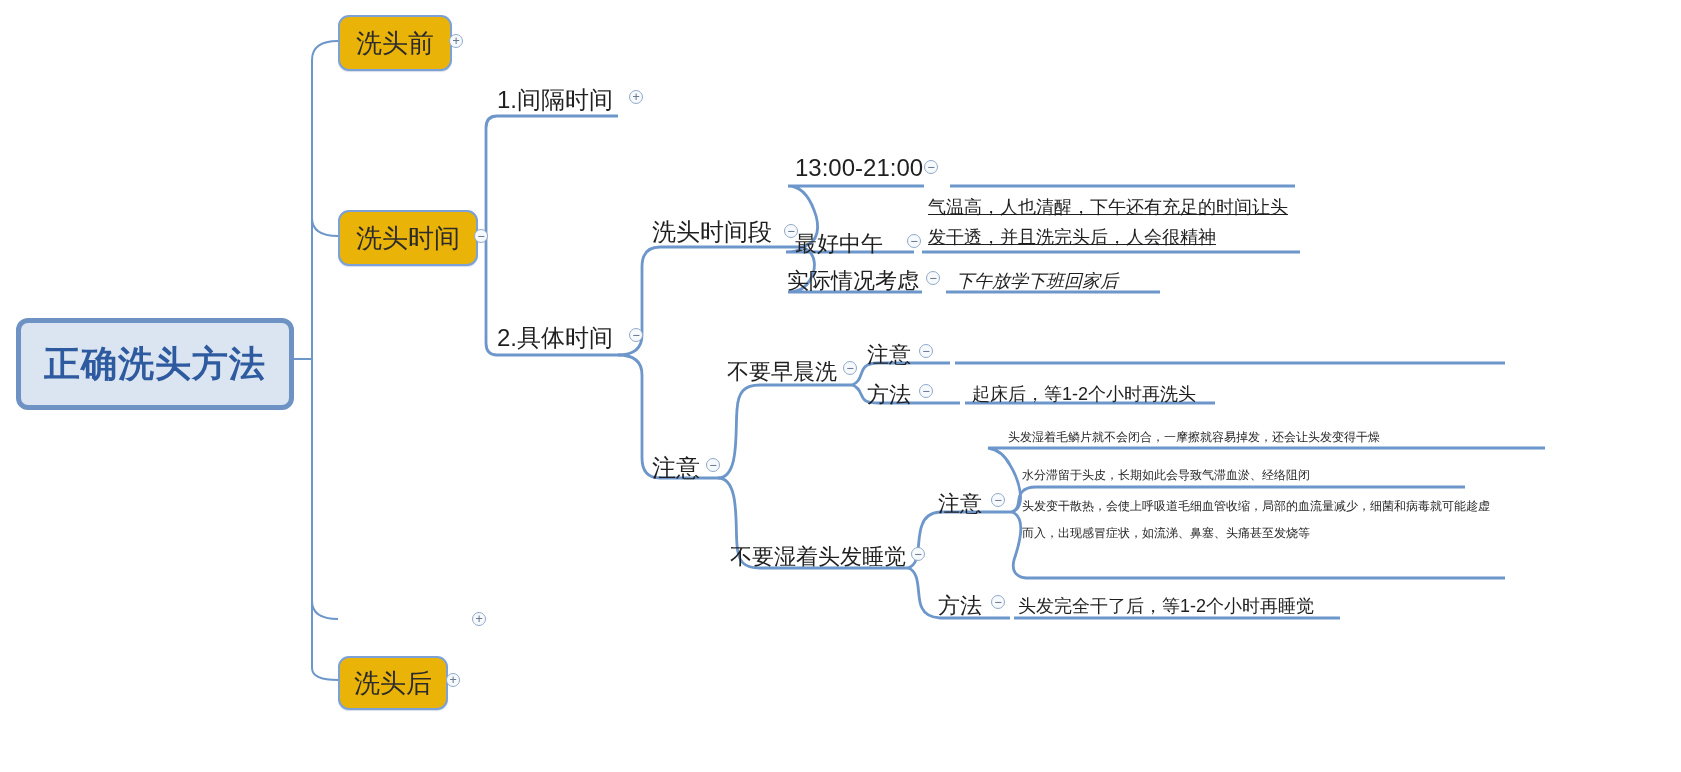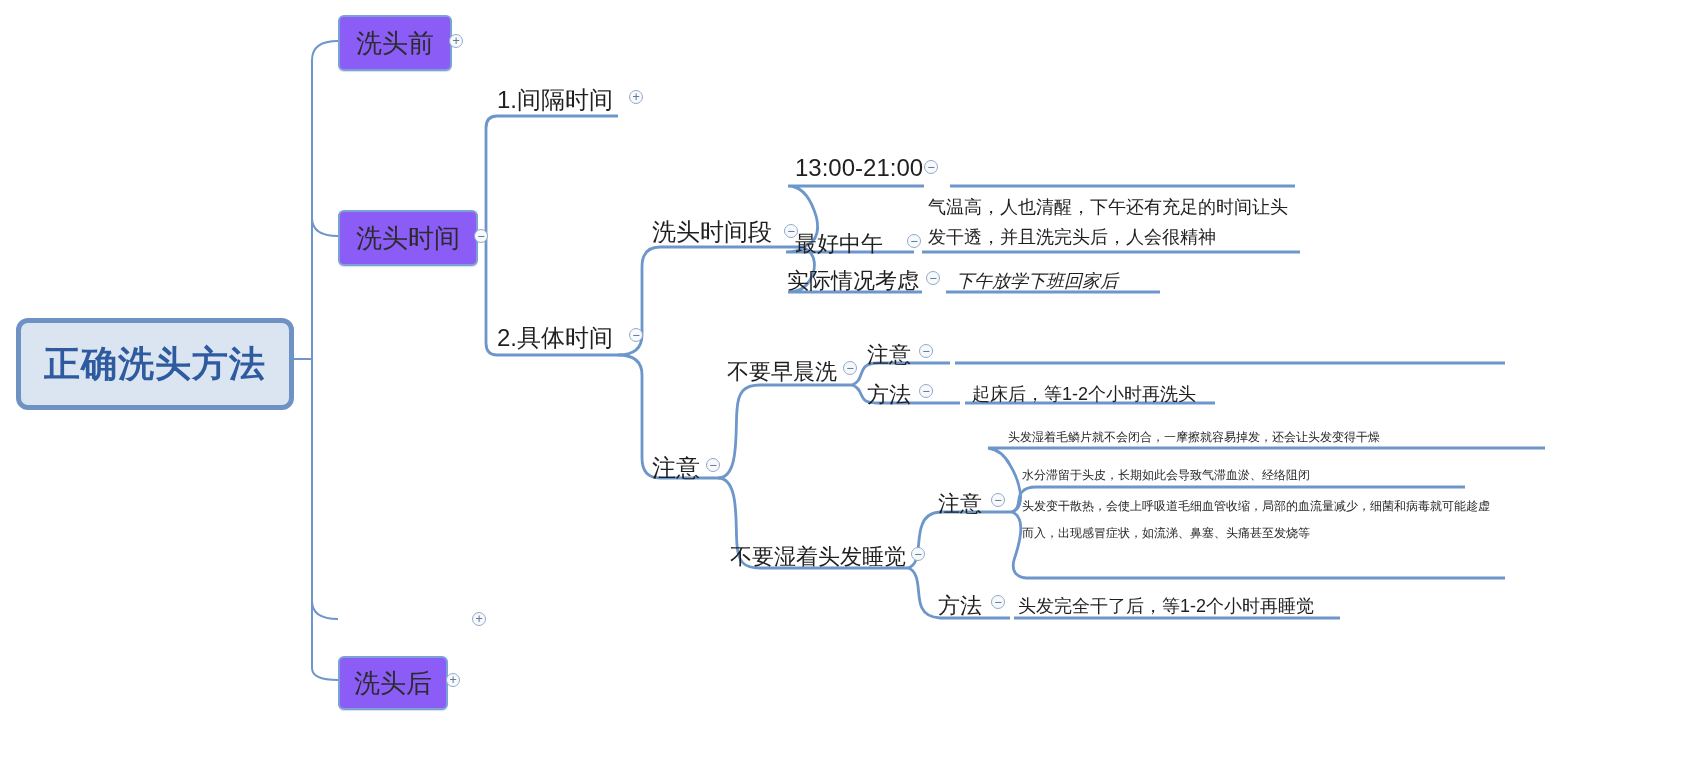--- a/index.html
+++ b/index.html
@@ -7,21 +7,21 @@
     position:relative;width:1681px;height:772px;background:#ffffff;overflow:hidden;
     font-family:"Liberation Sans","DejaVu Sans",sans-serif;color:#1f1f1f;
   }
   #lines{position:absolute;left:0;top:0;width:1681px;height:772px;}
   #lines path{fill:none;stroke:#6d96cb;}
   #lines path.trunk{stroke-width:2px;}
   #lines path.rail{stroke-width:2.8px;}
   .node{position:absolute;white-space:nowrap;}
   .box{
     position:absolute;display:flex;align-items:center;justify-content:center;
-    background:#8b5cf6;border:2px solid #7ba1d7;border-radius:6px;
+    background:#eab308;border:2px solid #7ba1d7;border-radius:11px;
     font-size:26px;color:#2b2b2b;
     box-shadow:0 1px 1px rgba(90,120,170,.25);
   }
   .rootbox{
     position:absolute;display:flex;align-items:center;justify-content:center;
     background:#dbe5f1;border:5px solid #6e92c4;border-radius:12px;
     font-size:36px;font-weight:bold;color:#2e5b9f;letter-spacing:1px;
   }
   .lbl24{font-size:24px;}
   .lbl22{font-size:22px;}
@@ -100,21 +100,21 @@
   <div class="toggle" style="left:784px;top:224px;">−</div>
 
   <div class="node lbl24" style="left:652px;top:452px;">注意</div>
   <div class="toggle" style="left:706px;top:458px;">−</div>
 
   <div class="node lbl24" style="left:795px;top:154px;">13:00-21:00</div>
   <div class="toggle" style="left:924px;top:160px;">−</div>
 
   <div class="node lbl22" style="left:795px;top:229px;">最好中午</div>
   <div class="toggle" style="left:907px;top:234px;">−</div>
-  <div class="txt" style="left:928px;top:192px;width:372px;">气温高，人也清醒，下午还有充足的时间让头发干透，并且洗完头后，人会很精神</div>
+  <div class="txt" style="left:928px;top:192px;width:372px;text-decoration:underline;">气温高，人也清醒，下午还有充足的时间让头发干透，并且洗完头后，人会很精神</div>
 
   <div class="node lbl22" style="left:787px;top:266px;">实际情况考虑</div>
   <div class="toggle" style="left:926px;top:271px;">−</div>
   <div class="txt" style="left:956px;top:266px;font-style:italic;">下午放学下班回家后</div>
 
   <div class="node lbl22" style="left:727px;top:357px;">不要早晨洗</div>
   <div class="toggle" style="left:843px;top:361px;">−</div>
 
   <div class="node lbl22" style="left:867px;top:340px;">注意</div>
   <div class="toggle" style="left:919px;top:344px;">−</div>

